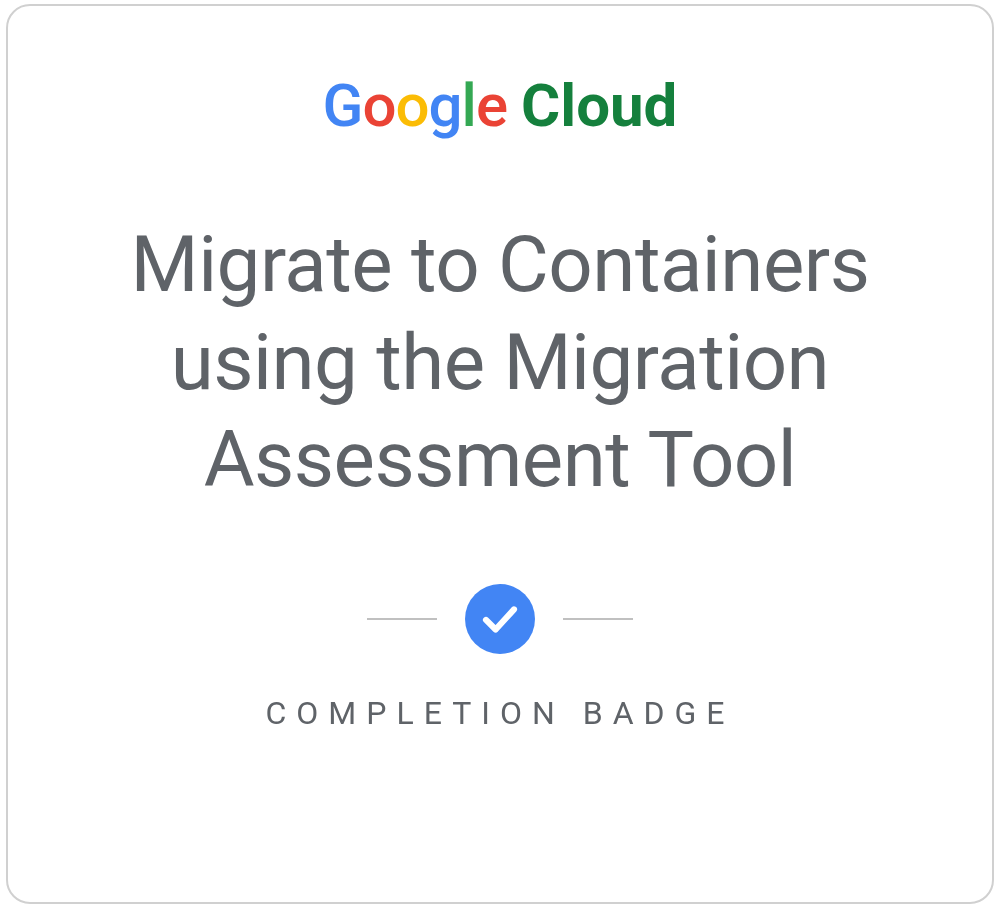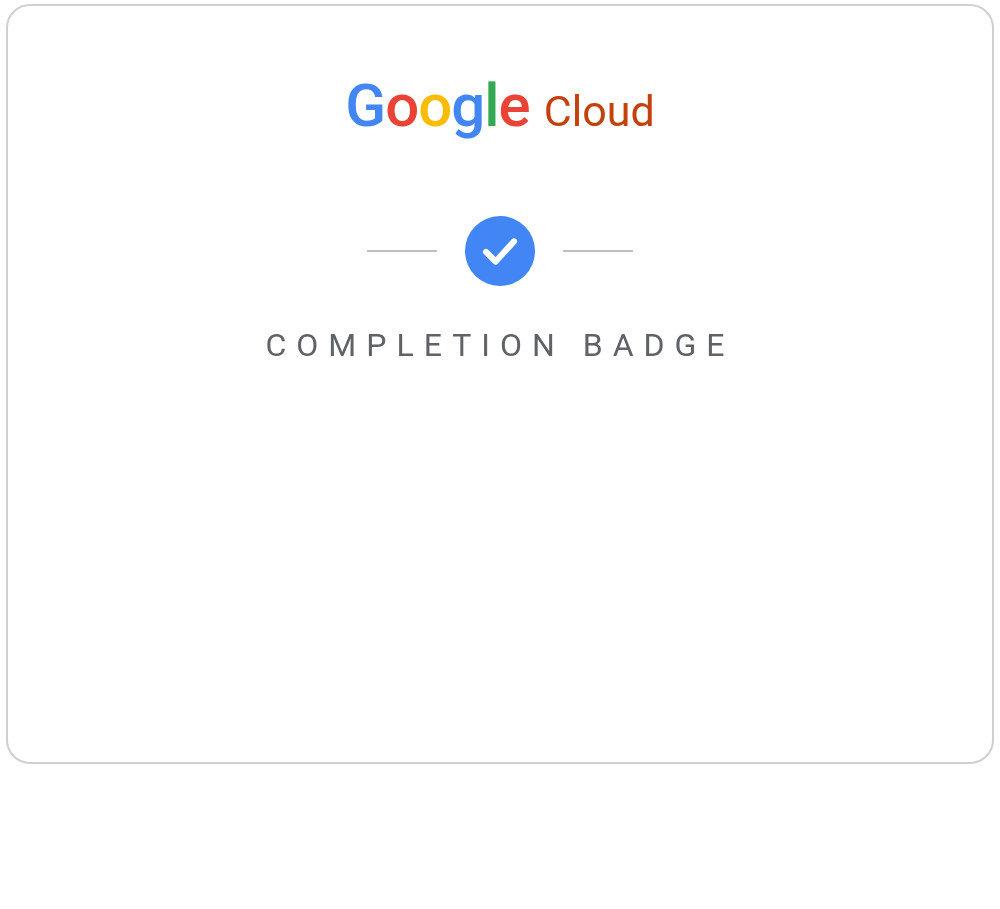--- a/index.html
+++ b/index.html
@@ -8,21 +8,21 @@
       box-sizing: border-box;
     }
     body {
       width: 1000px;
       height: 909px;
       font-family: -apple-system, BlinkMacSystemFont, "Segoe UI", Roboto, Arial, sans-serif;
       background: #fff;
     }
     .badge-card {
       width: 988px;
-      height: 760px;
+      height: 900px;
       margin: 4px 6px;
       border: 2px solid #d0d0d0;
       border-radius: 24px;
       background: #fff;
       display: flex;
       flex-direction: column;
       align-items: center;
       padding: 70px 40px 60px 40px;
     }
     .logo-row {
@@ -35,23 +35,23 @@
       font-size: 60px;
       font-weight: 500;
       letter-spacing: -1px;
       line-height: 1;
     }
     .g-blue { color: #4285F4; }
     .g-red { color: #EA4335; }
     .g-yellow { color: #FBBC05; }
     .g-green { color: #34A853; }
     .logo-cloud {
-      font-size: 43px;
-      font-weight: 400;
-      color: #c2410c;
+      font-size: 60px;
+      font-weight: 700;
+      color: #15803d;
       line-height: 1;
     }
     .course-title {
       font-size: 78px;
       font-weight: 400;
       color: #5f6368;
       text-align: center;
       line-height: 1.25;
       letter-spacing: -0.5px;
       margin-bottom: 75px;
@@ -92,20 +92,21 @@
 <body>
 
 <div class="badge-card">
   <div class="logo-row">
     <span class="google-word">
       <span class="g-blue">G</span><span class="g-red">o</span><span class="g-yellow">o</span><span class="g-blue">g</span><span class="g-green">l</span><span class="g-red">e</span>
     </span>
     <span class="logo-cloud">Cloud</span>
   </div>
 
+  <h1 class="course-title">Migrate to Containers using the Migration Assessment Tool</h1>
 
   <div class="divider-row">
     <div class="divider-line"></div>
     <div class="check-circle">
       <svg viewBox="0 0 24 24" fill="none" stroke="#ffffff" stroke-width="3.5" stroke-linecap="round" stroke-linejoin="round">
         <polyline points="4 12.5 9.5 18 20 6.5"></polyline>
       </svg>
     </div>
     <div class="divider-line"></div>
   </div>

